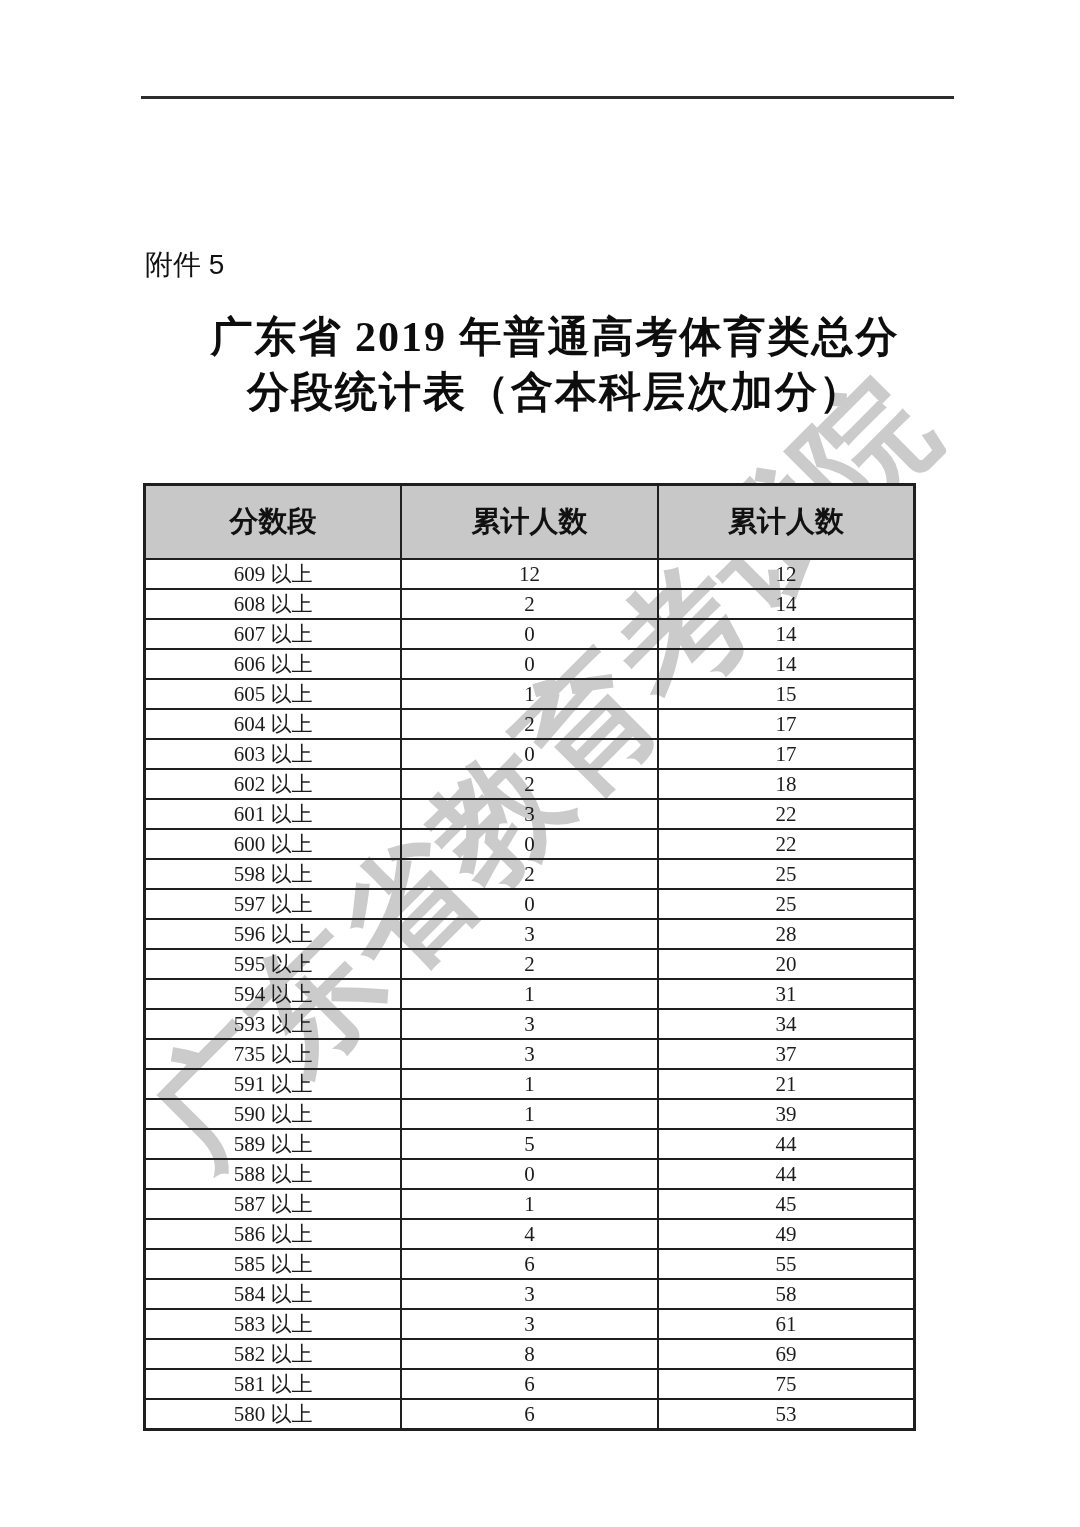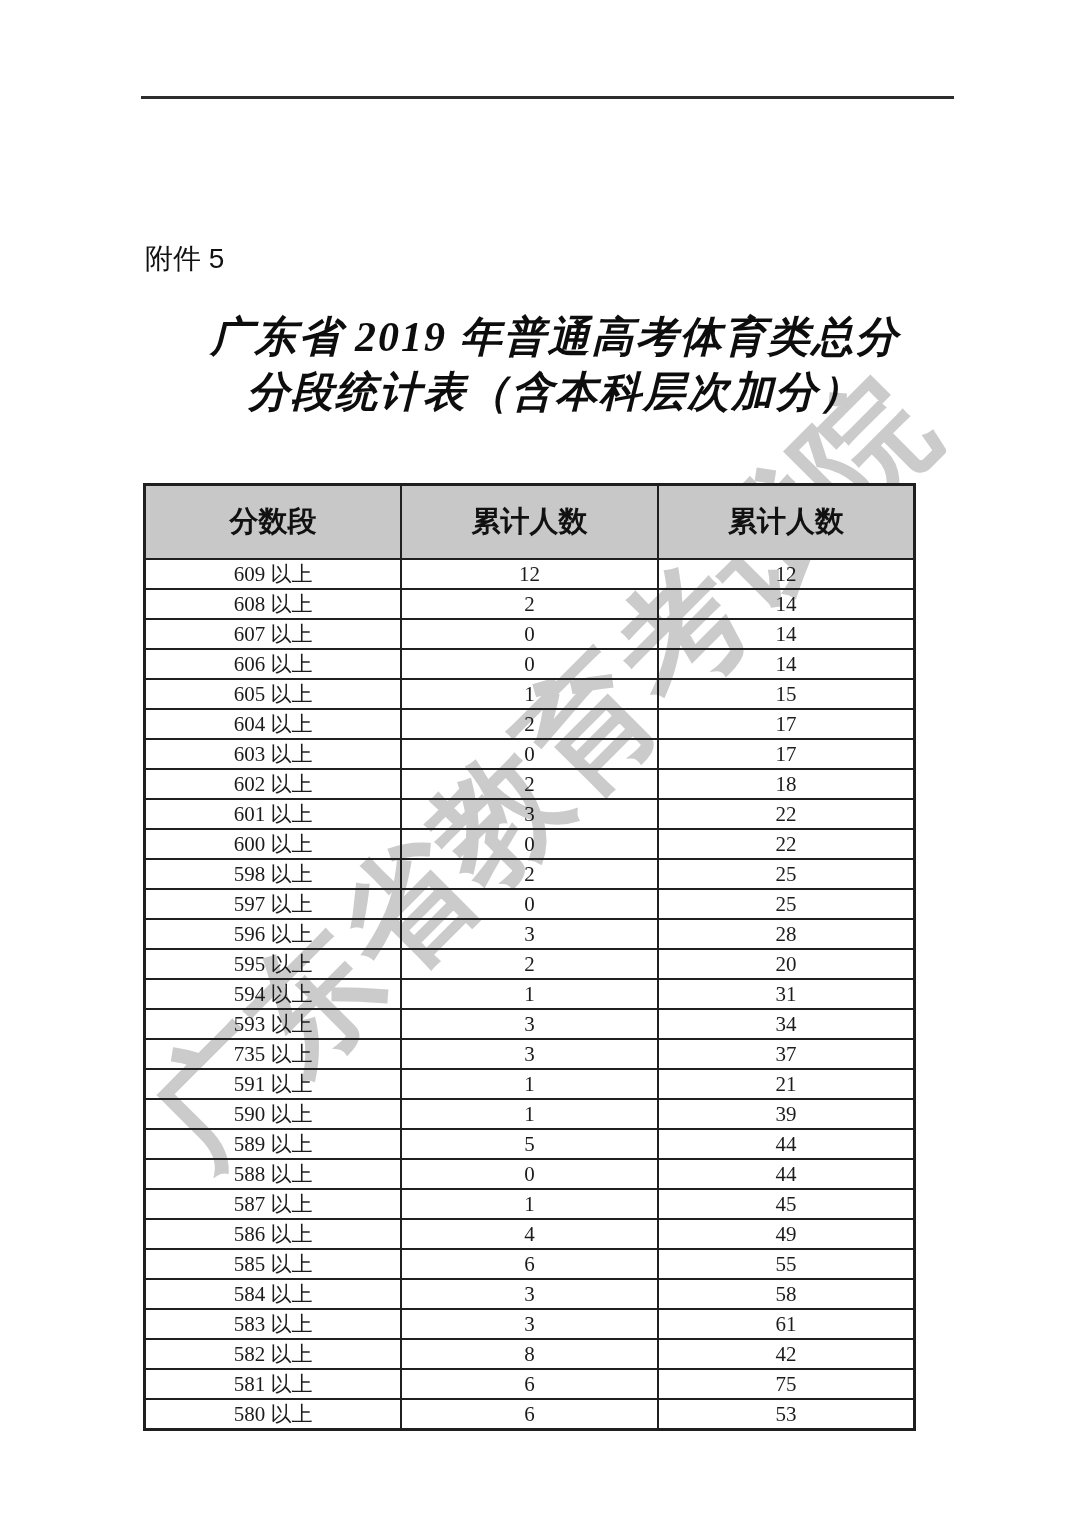--- a/index.html
+++ b/index.html
@@ -20,40 +20,39 @@
     position: absolute;
     left: 141px;
     top: 96px;
     width: 813px;
     height: 3px;
     background: #2d2d2d;
   }
   .attachment-label {
     position: absolute;
     left: 145px;
-    top: 240px;
+    top: 246px;
     font-family: "Liberation Sans", "DejaVu Sans", sans-serif;
     font-size: 28px;
     font-weight: 500;
     color: #111111;
     z-index: 2;
   }
   .doc-title {
     position: absolute;
     left: 140px;
     top: 310px;
     width: 830px;
     text-align: center;
     font-weight: bold;
     font-size: 42px;
     line-height: 55px;
     letter-spacing: 2px;
     color: #0d0d0d;
     z-index: 2;
-    font-style: italic;
   }
   .watermark {
     position: absolute;
     left: 545px;
     top: 772px;
     transform: translate(-50%, -50%) rotate(-45deg);
     white-space: nowrap;
     font-size: 128px;
     font-weight: bold;
     letter-spacing: 2px;
@@ -249,21 +248,21 @@
           <td>58</td>
         </tr>
         <tr>
           <td>583 以上</td>
           <td>3</td>
           <td>61</td>
         </tr>
         <tr>
           <td>582 以上</td>
           <td>8</td>
-          <td>42</td>
+          <td>69</td>
         </tr>
         <tr>
           <td>581 以上</td>
           <td>6</td>
           <td>75</td>
         </tr>
         <tr>
           <td>580 以上</td>
           <td>6</td>
           <td>53</td>

